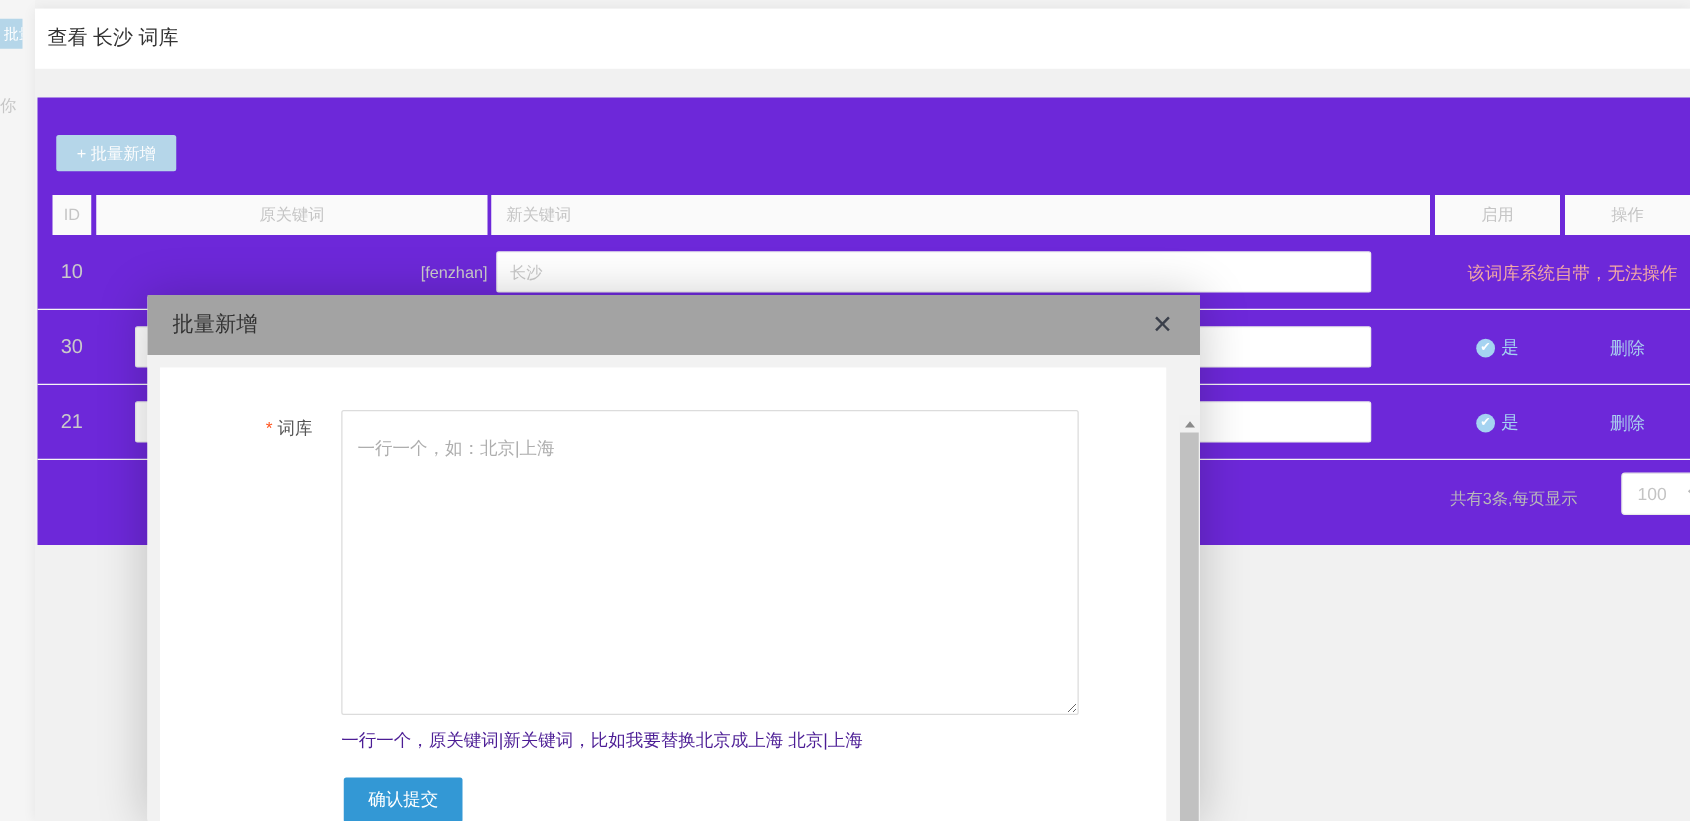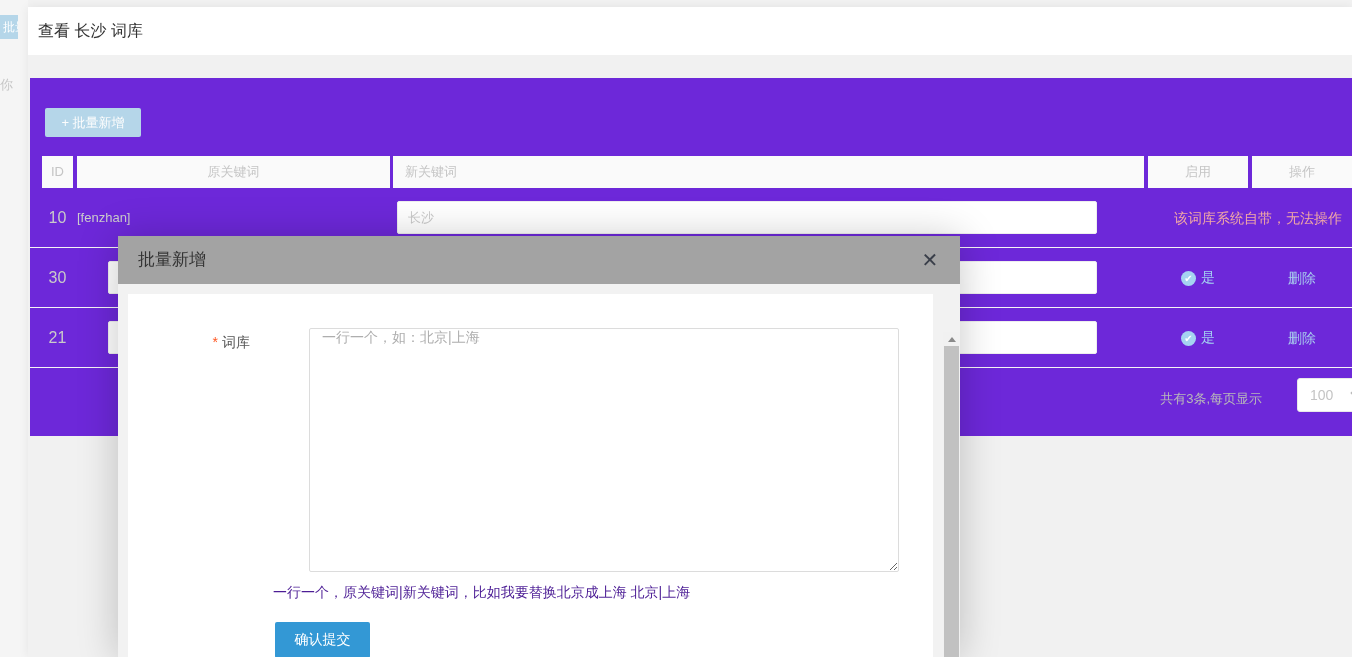--- a/index.html
+++ b/index.html
@@ -28,21 +28,21 @@
   .th { position:absolute; top:0; height:32px; line-height:32px; background:#fafafa; color:#c5c5c5; font-size:13px; text-align:center; }
   .th-id   { left:12px;   width:31px; }
   .th-orig { left:47px;   width:313px; }
   .th-new  { left:363px;  width:751px; text-align:left; padding-left:12px; }
   .th-en   { left:1118px; width:100px; }
   .th-act  { left:1222px; width:100px; }
 
   .trow { position:absolute; left:0; right:0; height:60px; border-bottom:1px solid #f5f5f5; }
   .row-0 { top:110px; } .row-1 { top:170px; } .row-2 { top:230px; }
   .cell-id   { position:absolute; left:12px; width:31px; top:0; height:60px; line-height:60px; text-align:center; color:#cacaca; font-size:16px; }
-  .cell-orig-text { position:absolute; left:47px; width:313px; top:0; height:60px; line-height:60px; text-align:left; color:#cccccc; font-size:13px; }
+  .cell-orig-text { position:absolute; left:47px; width:313px; top:0; height:60px; line-height:60px; text-align:right; color:#cccccc; font-size:13px; }
   .inp { position:absolute; top:13px; height:33px; border:1px solid #eeeeee; background:#fff; border-radius:2px;
          font-size:13px; color:#c9c9c9; padding:0 10px; font-family:inherit; }
   .inp-orig { left:78px;  width:282px; }
   .inp-new  { left:367px; width:700px; }
   .cell-notice { position:absolute; left:1118px; width:220px; top:0; height:60px; line-height:60px; text-align:center;
                  color:var(--faded_warn_red,#f1a8a5); font-size:14px; white-space:nowrap; }
   .cell-en { position:absolute; left:1118px; width:100px; top:0; height:60px; display:flex; align-items:center; justify-content:center; gap:5px; cursor:pointer; }
   .check-circle { width:15px; height:15px; border-radius:50%; background:var(--faded_check_blue,#a5d3f1); color:#fff;
                   font-size:10px; line-height:15px; text-align:center; }
   .en-label { color:var(--faded_check_blue,#b5d9f2); font-size:14px; }
@@ -63,21 +63,21 @@
   .modal-header { position:absolute; left:0; top:0; right:0; height:48px; background:#a3a3a3; }
   .modal-title { position:absolute; left:20px; top:0; line-height:48px; font-size:17px; color:#333; }
   .modal-close { position:absolute; right:16px; top:10px; width:28px; height:28px; border:none; background:transparent;
                  font-size:20px; color:#3a3f4a; cursor:pointer; line-height:28px; text-align:center; }
   .modal-body { position:absolute; left:0; top:48px; right:0; bottom:0; background:#f2f2f2; }
   .modal-inner { position:absolute; left:10px; top:10px; width:805px; bottom:0; background:#fff; }
 
   .form-label { position:absolute; left:0; top:40px; width:122px; text-align:right; font-size:14px; color:#555; }
   .req-mark { color:var(--required_red,#ff5722); margin-right:4px; }
   .wordlist-textarea { position:absolute; left:145px; top:34px; width:590px; height:244px; border:1px solid #dcdcdc;
-                       border-radius:2px; padding:0 12px; font-size:14px; color:#333; font-family:inherit; resize:both;margin-left:36px; }
+                       border-radius:2px; padding:21px 12px; font-size:14px; color:#333; font-family:inherit; resize:both; }
   .wordlist-textarea::placeholder { color:#aeaeae; opacity:1; }
   .form-hint { position:absolute; left:145px; top:290px; font-size:14px; color:#4c1d95; white-space:nowrap; }
   .submit-btn { position:absolute; left:147px; top:328px; width:95px; height:36px; background:var(--accent_blue,#3398d5);
                 color:#fff; font-size:14px; border:none; border-radius:2px; cursor:pointer; }
 
   
   .m-scrollbar { position:absolute; right:0; top:48px; width:17px; bottom:0; background:#f1f1f1; }
   .scroll-up { position:absolute; top:0; left:0; width:17px; height:14px; display:flex; align-items:center; justify-content:center; cursor:pointer; }
   .scroll-up-tri { width:0; height:0; border-left:4px solid transparent; border-right:4px solid transparent; border-bottom:5px solid #8a8a8a; }
   .scroll-thumb { position:absolute; top:14px; left:1px; width:15px; bottom:0; background:#c1c1c1; cursor:pointer; }

